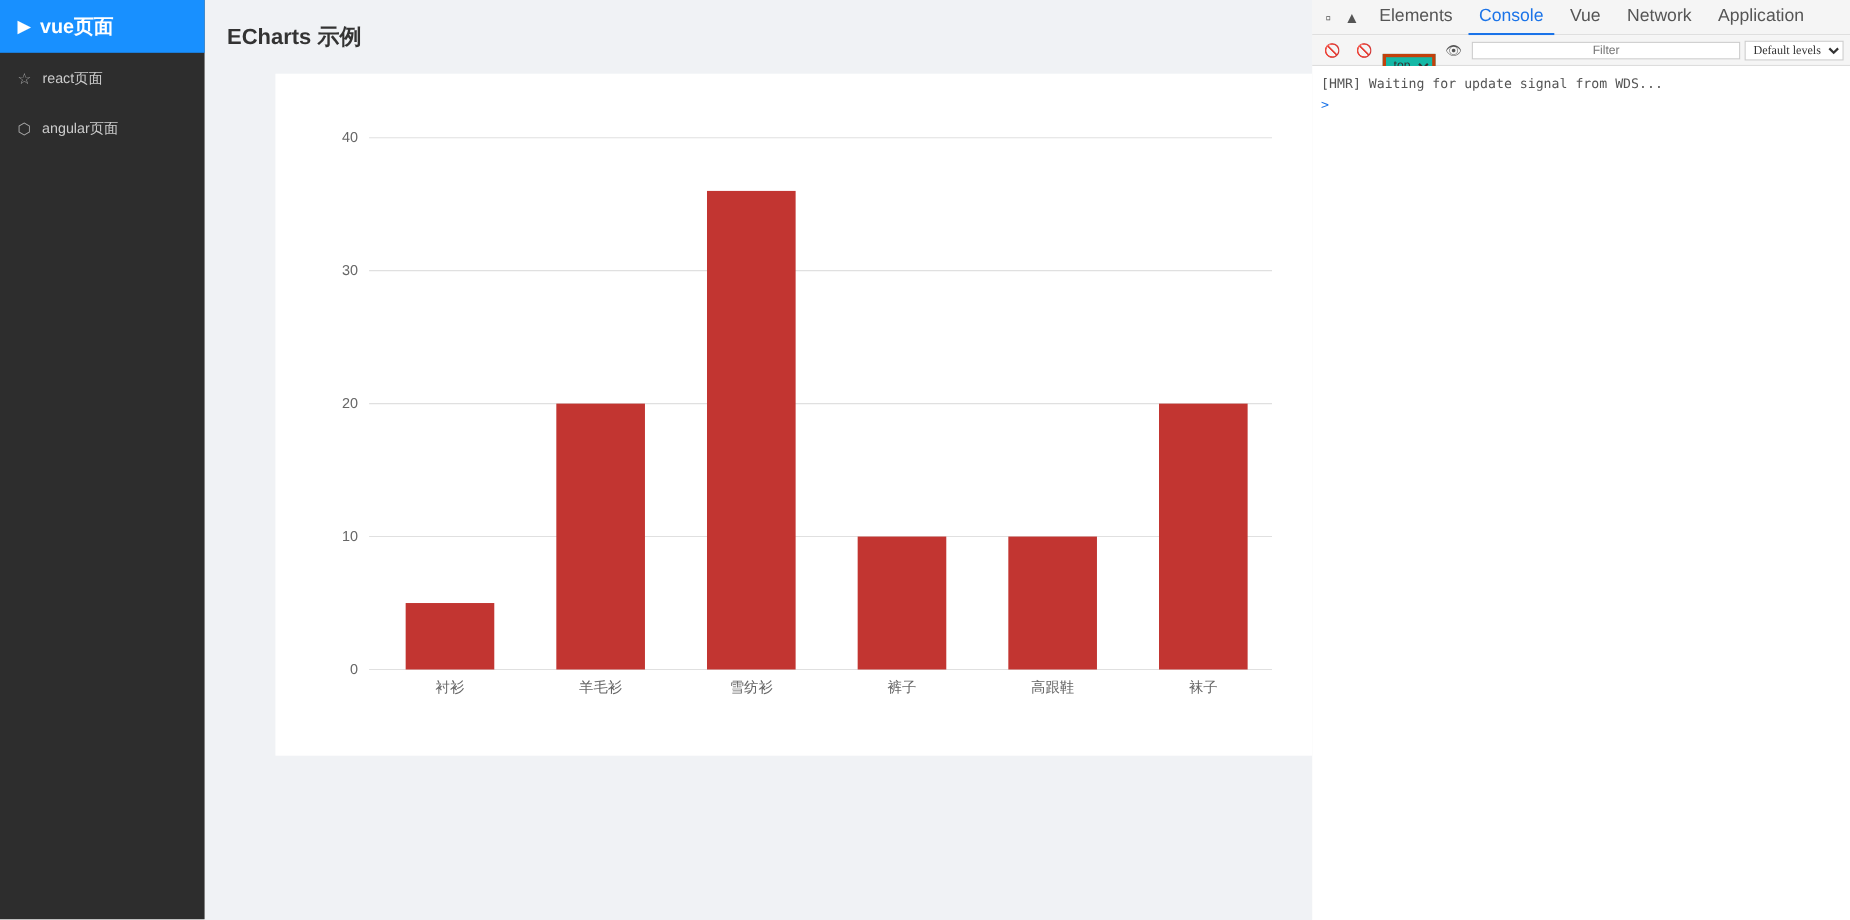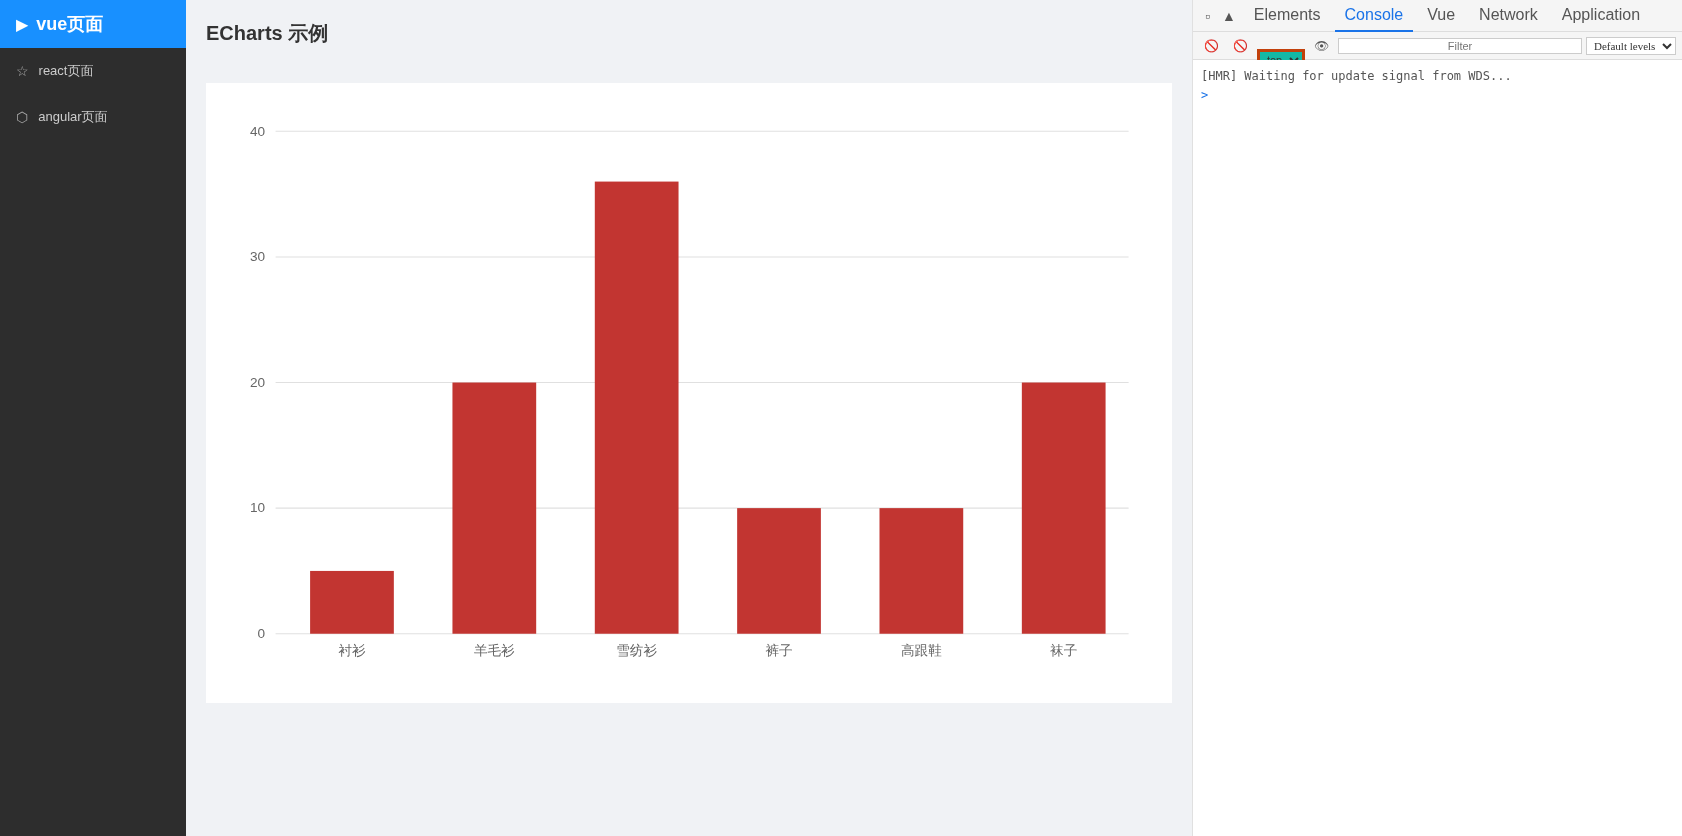--- a/index.html
+++ b/index.html
@@ -49,28 +49,29 @@
     #main {
       flex: 1;
       background: #f0f2f5;
       padding: 20px;
       overflow: auto;
     }
     #page-heading {
       font-size: 20px;
       font-weight: bold;
       color: #333;
-      margin-bottom: 36px;
+      margin-bottom: 20px;
     }
     #chart-container {
       background: #fff;
       width: 100%;
       height: 620px;
-      padding: 12px;
+      padding: 28px;
       position: relative;
+      margin-left: 44px;
     }
 
     
     .chart-area {
       position: relative;
       width: 100%;
       height: 100%;
     }
     .chart-svg {
       width: 100%;

